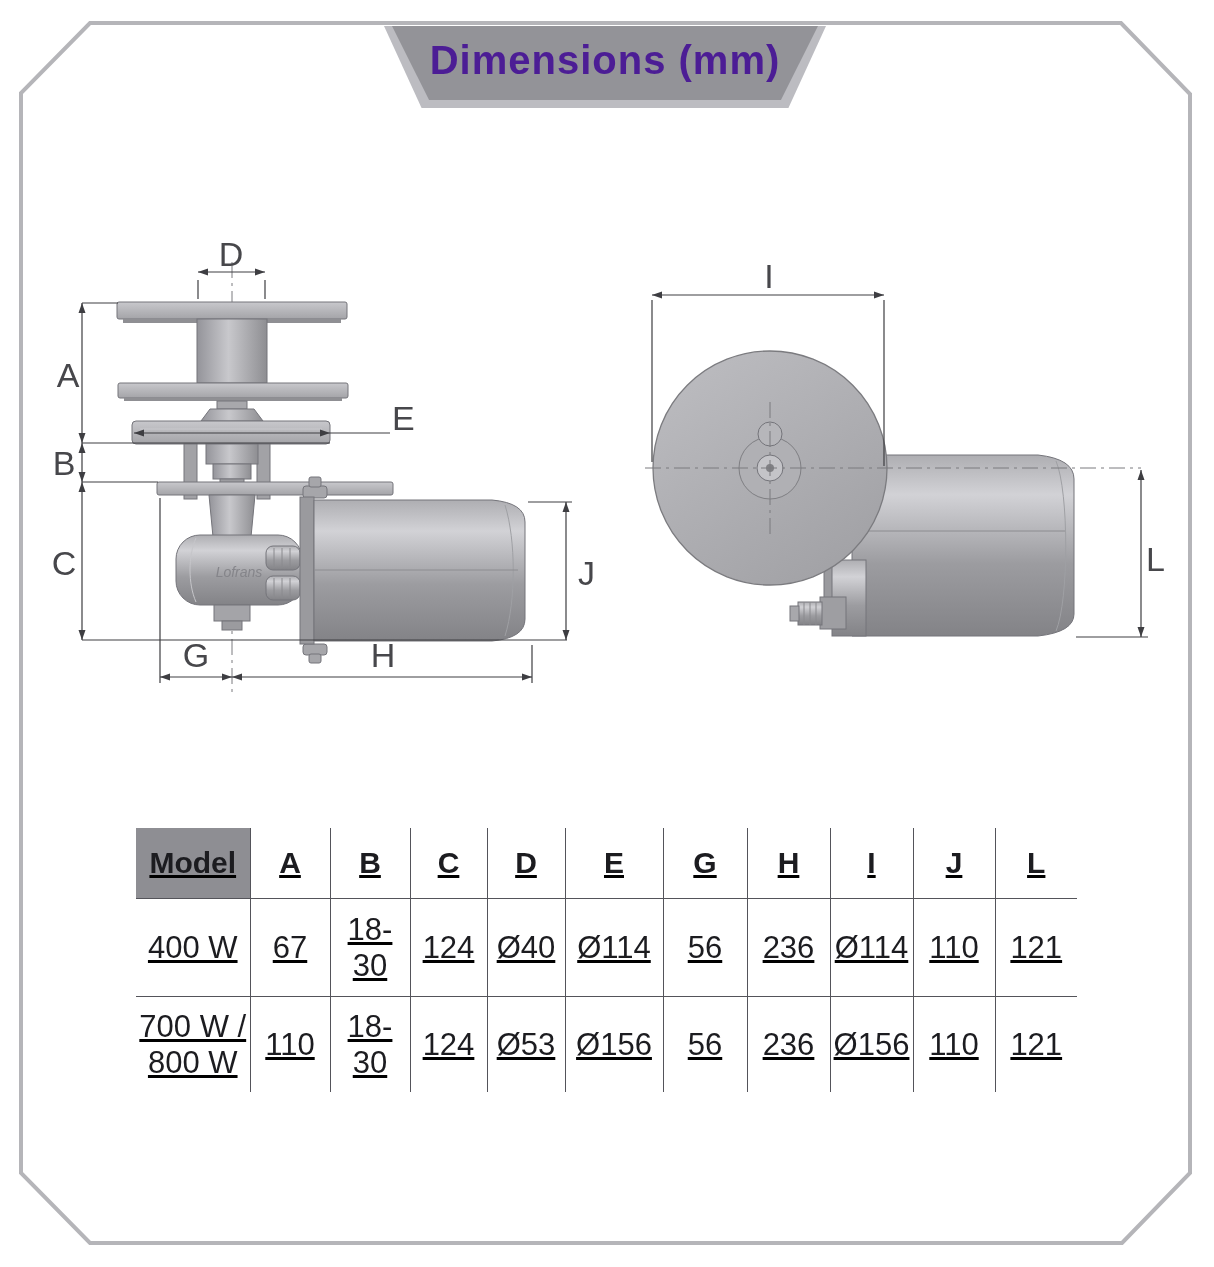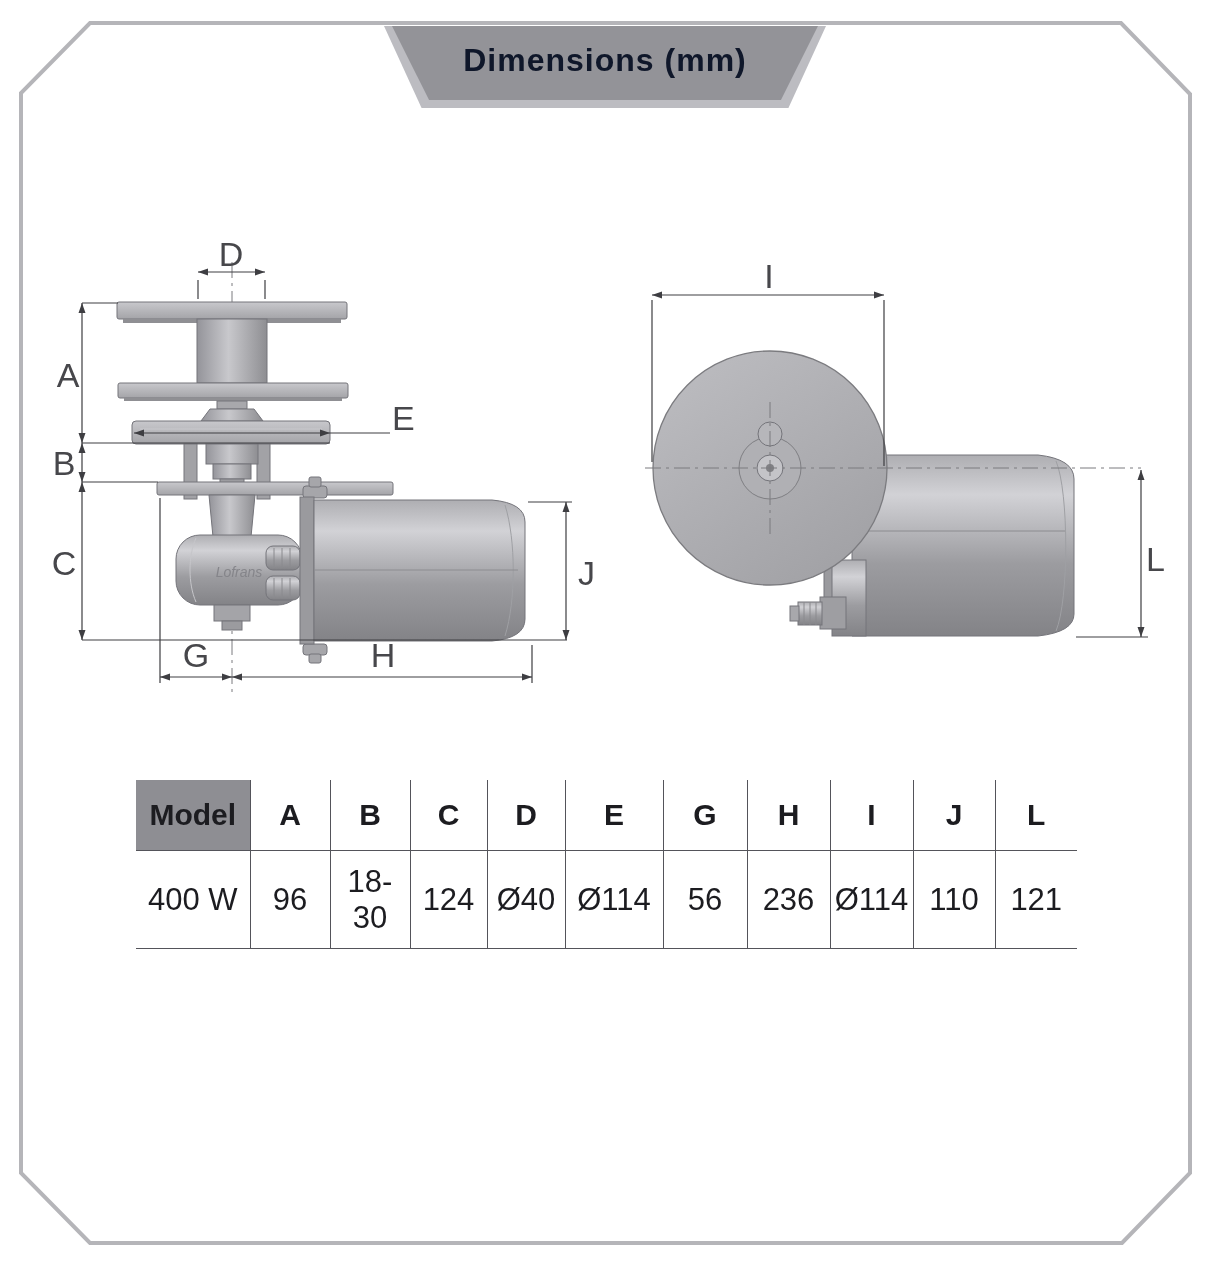--- a/index.html
+++ b/index.html
@@ -16,28 +16,28 @@
     clip-path:polygon(0 0,100% 0,91.5% 100%,8.5% 100%);
     background:#bcbcc1;
   }
   .banner-inner{
     position:absolute;left:8px;right:8px;top:0;bottom:8px;
     clip-path:polygon(0 0,100% 0,91.3% 100%,8.7% 100%);
     background:#939398;
     display:flex;align-items:center;justify-content:center;
   }
   .banner-title{
-    color:#0f172a;font-size:32px;font-weight:bold;letter-spacing:1px;
+    color:#4c1d95;font-size:40px;font-weight:bold;letter-spacing:1px;
     padding-bottom:6px;white-space:nowrap;
   }
 
   
   .dim-table{
-    position:absolute;left:136px;top:780px;width:941px;z-index:3;
-    border-collapse:collapse;table-layout:fixed;
+    position:absolute;left:136px;top:828px;width:941px;z-index:3;
+    border-collapse:collapse;table-layout:fixed;text-decoration:underline;
   }
   .dim-table td,.dim-table th{
     text-align:center;vertical-align:middle;padding:0;
     color:#1c1c20;
   }
   .vline{border-left:1.5px solid #54545a;}
   .hline{border-bottom:1.5px solid #54545a;}
   .hdr-row th{height:70px;font-size:30px;font-weight:bold;}
   .model-th{
     background:#8e8e93;color:#ffffff;font-size:34px;font-weight:bold;
@@ -229,25 +229,41 @@
     <th class="vline hline">D</th>
     <th class="vline hline">E</th>
     <th class="vline hline">G</th>
     <th class="vline hline">H</th>
     <th class="vline hline">I</th>
     <th class="vline hline">J</th>
     <th class="vline hline">L</th>
   </tr>
   <tr class="row1">
     <td class="model-cell hline">400 W</td>
-    <td class="vline hline">96</td>
+    <td class="vline hline">67</td>
     <td class="vline hline">18-30</td>
     <td class="vline hline">124</td>
     <td class="vline hline">Ø40</td>
     <td class="vline hline">Ø114</td>
     <td class="vline hline">56</td>
     <td class="vline hline">236</td>
     <td class="vline hline">Ø114</td>
     <td class="vline hline">110</td>
     <td class="vline hline">121</td>
   </tr>
+  <tr class="row2">
+    <td class="model-cell">
+      <div>700 W /</div>
+      <div>800 W</div>
+    </td>
+    <td class="vline">110</td>
+    <td class="vline">18-30</td>
+    <td class="vline">124</td>
+    <td class="vline">Ø53</td>
+    <td class="vline">Ø156</td>
+    <td class="vline">56</td>
+    <td class="vline">236</td>
+    <td class="vline">Ø156</td>
+    <td class="vline">110</td>
+    <td class="vline">121</td>
+  </tr>
 </tbody>
   </table>
 
 </body></html>

